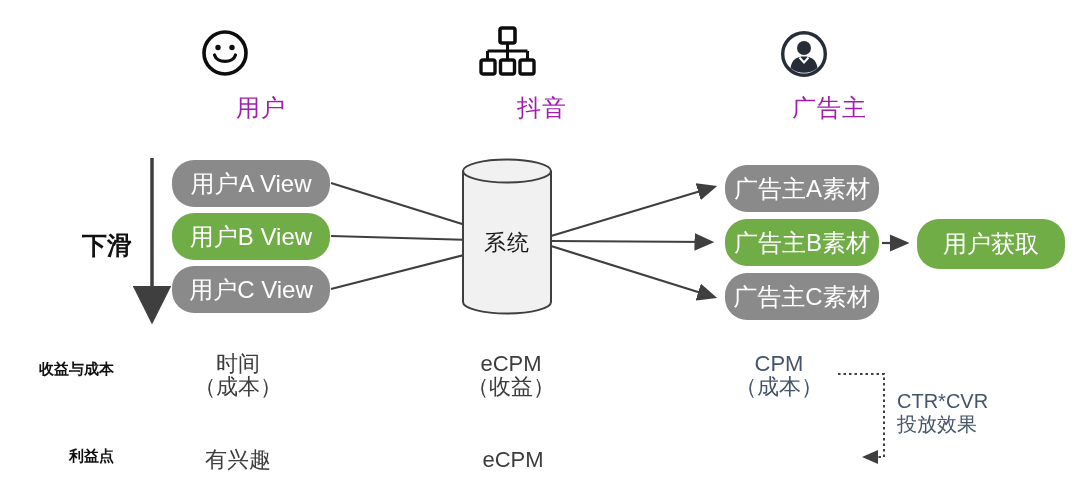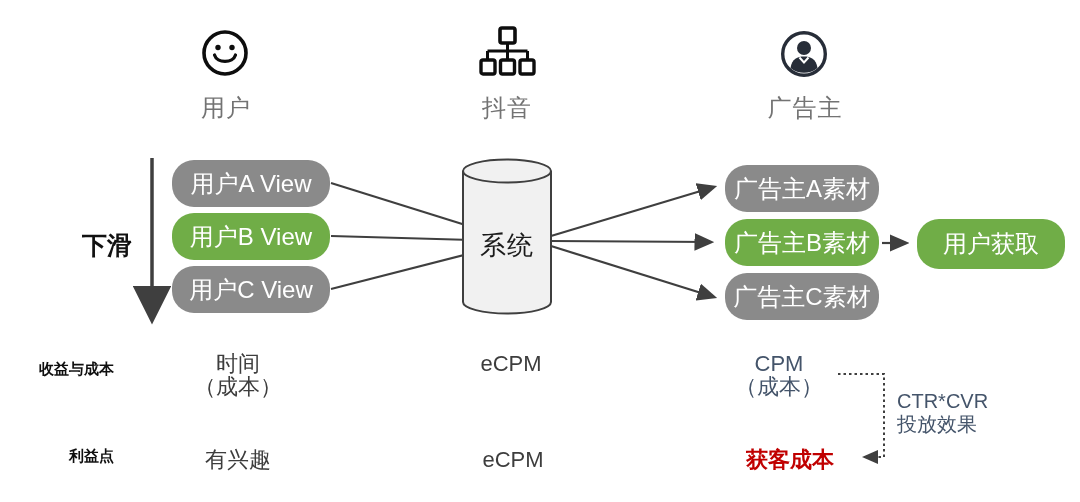--- a/index.html
+++ b/index.html
@@ -1,29 +1,29 @@
 <!DOCTYPE html>
 <html><head>
 <meta charset="utf-8">
 <style>
   html,body { margin:0; padding:0; background:#fff; }
   .stage {
     position:relative; width:1080px; height:502px; background:#ffffff;
     font-family:"Liberation Sans","DejaVu Sans",sans-serif; overflow:hidden;
   }
-  .col-label { position:absolute; font-size:24px; color:#737373; text-align:center; letter-spacing:1px; }
+  .col-label { position:absolute; font-size:24px; color:#a21caf; text-align:right; letter-spacing:1px; }
   .node-box {
     position:absolute; display:flex; align-items:center; justify-content:center;
     color:#ffffff; font-size:24px; white-space:nowrap;border-radius:22px;
   }
   .box-gray  { background:#8a8a8a; }
   .box-green { background:#70ad47; }
   .system-label {
     position:absolute; left:461px; top:228px; width:92px; text-align:center;
-    font-size:26px; color:#1a1a1a; letter-spacing:1px;
+    font-size:22px; color:#1a1a1a; letter-spacing:1px;
   }
   .scroll-label {
     position:absolute; left:57px; top:229px; width:100px; text-align:center;
     font-size:25px; font-weight:700; color:#111;
   }
   .row-label {
     position:absolute; left:0; width:114px; text-align:right;
     font-size:15px; font-weight:700; color:#0f0f0f; white-space:nowrap;
   }
   .cell { position:absolute; width:156px; text-align:center; font-size:22px;
@@ -117,29 +117,29 @@
 
   <div class="node-box box-green" style="left:917px;top:219px;width:148px;height:50px">用户获取</div>
 
   <div class="row-label" style="top:360px">收益与成本</div>
   <div class="cell" style="left:160px;top:352px">
     <div>时间</div>
     <div>（成本）</div>
   </div>
   <div class="cell" style="left:433px;top:352px">
     <div>eCPM</div>
+    <div>（收益）</div>
   </div>
   <div class="cell cell-navy" style="left:701px;top:352px">
     <div>CPM</div>
     <div>（成本）</div>
   </div>
 
   <div class="annotation">
     <div>CTR*CVR</div>
     <div>投放效果</div>
   </div>
 
   <div class="row-label" style="top:447px">利益点</div>
   <div class="cell" style="left:160px;top:448px">有兴趣</div>
   <div class="cell" style="left:435px;top:448px">eCPM</div>
-  <div class="cell cell-red" style="left:712px;top:448px">获客成本</div>
 
 </div>
 
 </body></html>

